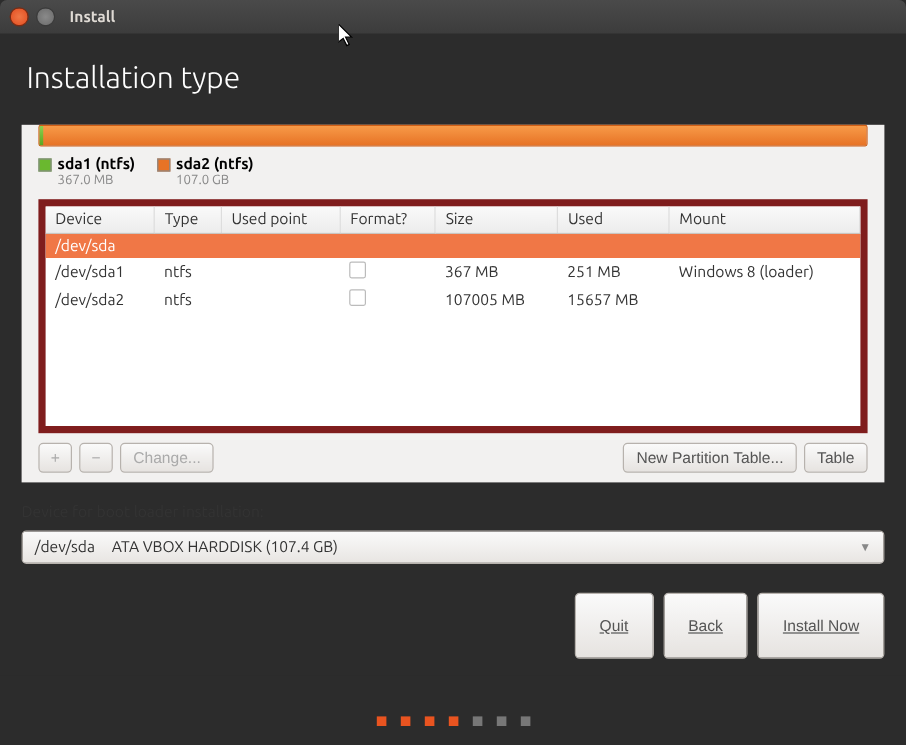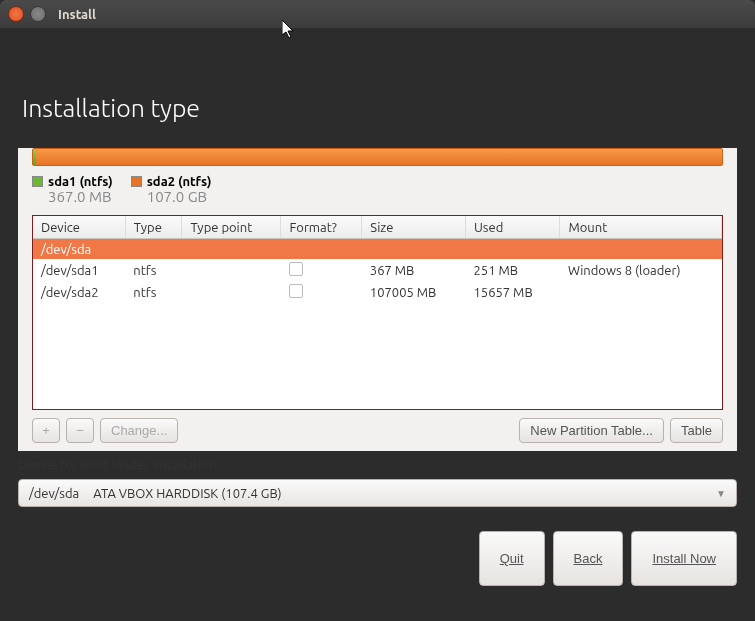--- a/index.html
+++ b/index.html
@@ -2,31 +2,31 @@
 <html><head>
 <meta charset="utf-8">
 <style>
 * { box-sizing: border-box; margin: 0; padding: 0; }
 body { font-family: Ubuntu, "Segoe UI", sans-serif; background: #2c2c2c; width: 755px; height: 621px; overflow: hidden; }
 .titlebar { height: 28px; background: linear-gradient(#4a4a4a, #3c3c3c); display: flex; align-items: center; padding: 3px 8px; border-radius: 6px 6px 0 0; }
 .wbtn { width: 16px; height: 16px; border-radius: 50%; margin-right: 6px; }
 .close { background: radial-gradient(#f07746,#e24c1f); border:1px solid #7a2b13;}
 .min { background: radial-gradient(#8a8a8a,#6a6a6a); border:1px solid #3a3a3a;}
 .title { color:#dfdad4; font-size:13px; font-weight:bold; margin-left:6px; }
-.header { padding: 22px 22px 12px; margin-top: 44px; }
+.header { padding: 22px 22px 12px; }
 .header h1 { color:#fff; font-weight:300; font-size:25px; }
-.content { background:#f2f1f0; margin:8px 18px 0; padding:0; }
+.content { background:#f2f1f0; margin:8px 18px 12px; padding:0; }
 .diskbar { margin:14px 14px 4px; height:18px; background:linear-gradient(#f79a48,#e77326); border:1px solid #d05f16; border-radius:2px; position:relative;}
 .diskbar .seg{position:absolute;left:0;top:0;width:3px;height:100%;background:linear-gradient(#8cd04f,#5aa620);}
 .legend { display:flex; gap:18px; padding:4px 14px 10px; font-size:13px;}
 .legend-item { display:flex; flex-direction:column; }
 .legend-top { display:flex; align-items:center; gap:5px; font-weight:bold;}
 .sq { width:11px; height:11px; border:1px solid #888;}
-.legend-sub { color:#888; font-size:15px; margin-left:16px;}
-.tablewrap { margin:0 14px; border:1px solid #7f1d1d; background:#fff; height:195px; overflow:hidden;}
+.legend-sub { color:#888; font-size:11px; margin-left:16px;}
+.tablewrap { margin:0 14px; border:6px solid #7f1d1d; background:#fff; height:195px; overflow:hidden;}
 table { width:100%; border-collapse:collapse; font-size:13px; }
 th { text-align:left; font-weight:normal; padding:4px 8px; background:linear-gradient(#fafafa,#ececec); border-right:1px solid #ddd; border-bottom:1px solid #c9c5c1; color:#333;}
 td { padding:3px 8px; color:#333; }
 tr.diskrow td { background:#f07746; color:#fff; }
 .cb { display:inline-block; width:14px; height:14px; background:#fff; border:1px solid #bbb; border-radius:2px; }
 .toolbar { display:flex; padding:8px 14px; gap:6px; }
 .btn { background:linear-gradient(#fafafa,#e6e3e0); border:1px solid #b7b2ad; border-radius:4px; padding:0 10px; font-size:13px; color:#555; cursor:pointer;}
 .btn.disabled{color:#aaa;}
 .sq-btn{width:28px;padding:4px 0;text-align:center;}
 .spacer{flex:1;}
@@ -78,21 +78,21 @@
         <div class="legend-sub">107.0 GB</div>
       </div>
     </div>
 
   <div class="tablewrap">
     <table>
       <thead>
           <tr id="thead-row">
             <th>Device</th>
             <th>Type</th>
-            <th>Type point</th>
+            <th>Used point</th>
             <th>Format?</th>
             <th>Size</th>
             <th>Used</th>
             <th>Mount</th>
           </tr>
         </thead>
       <tbody id="tbody">
           <tr class="diskrow">
             <td colspan="7">/dev/sda</td>
           </tr>

